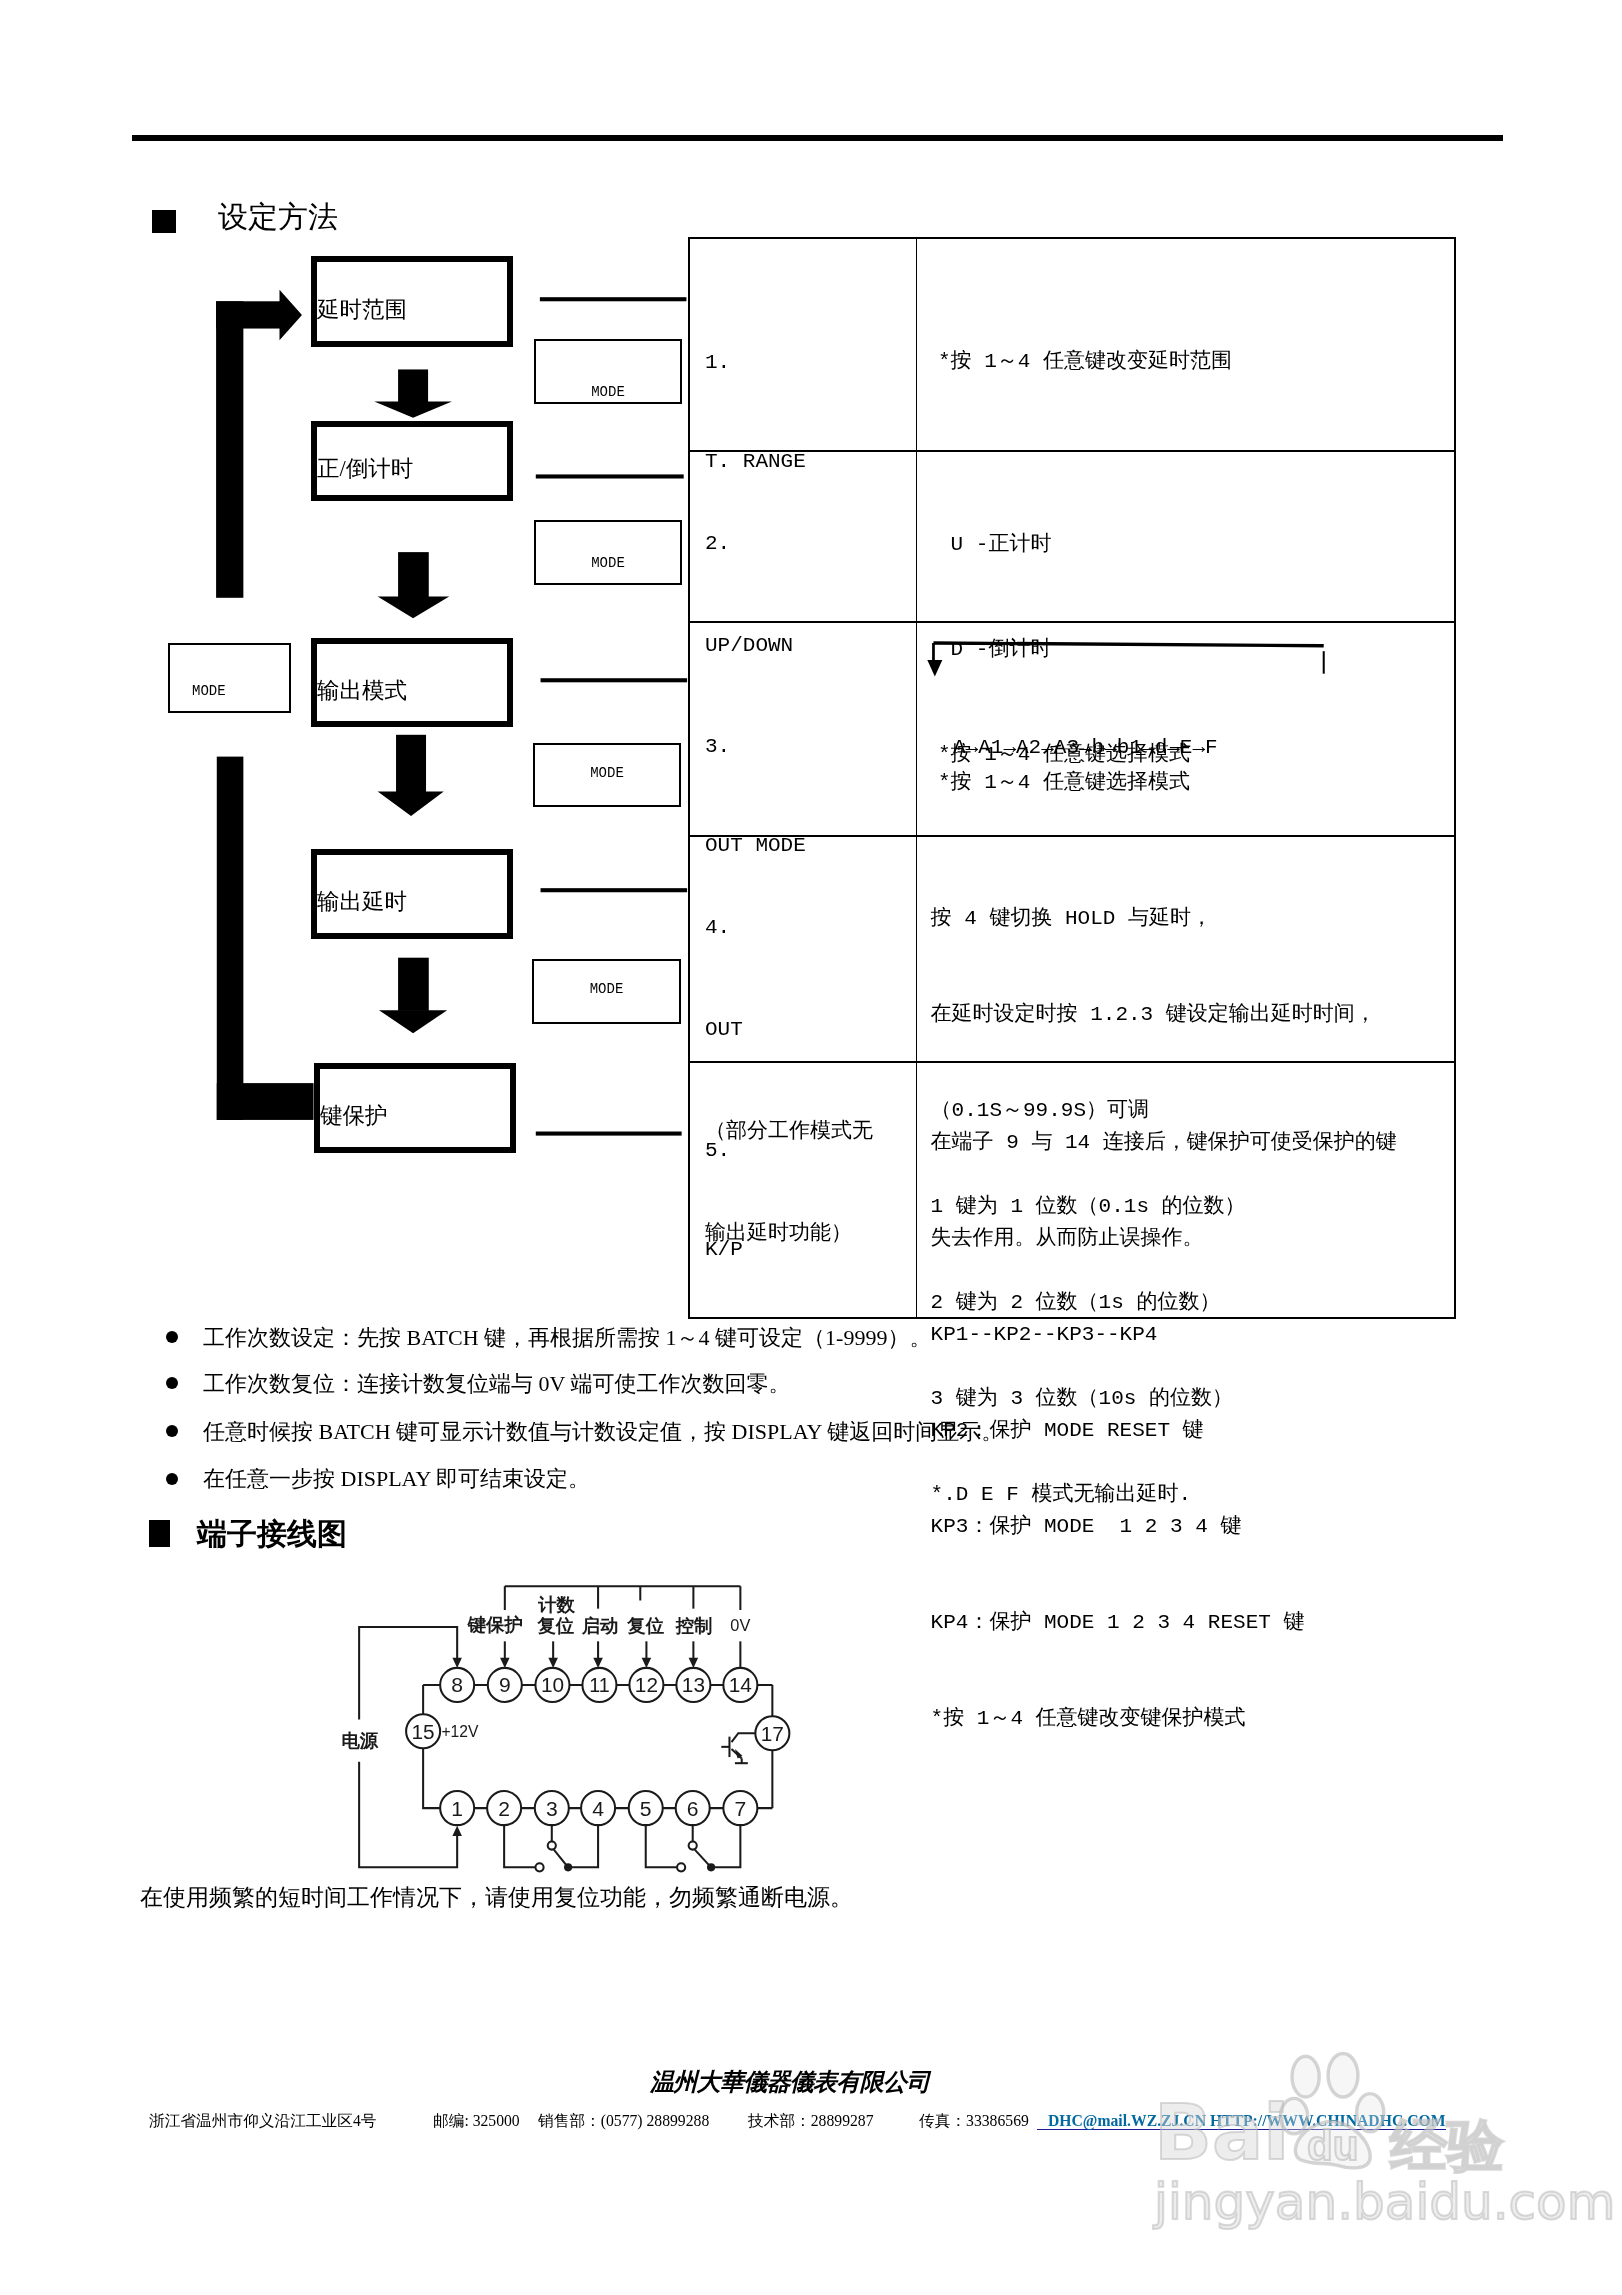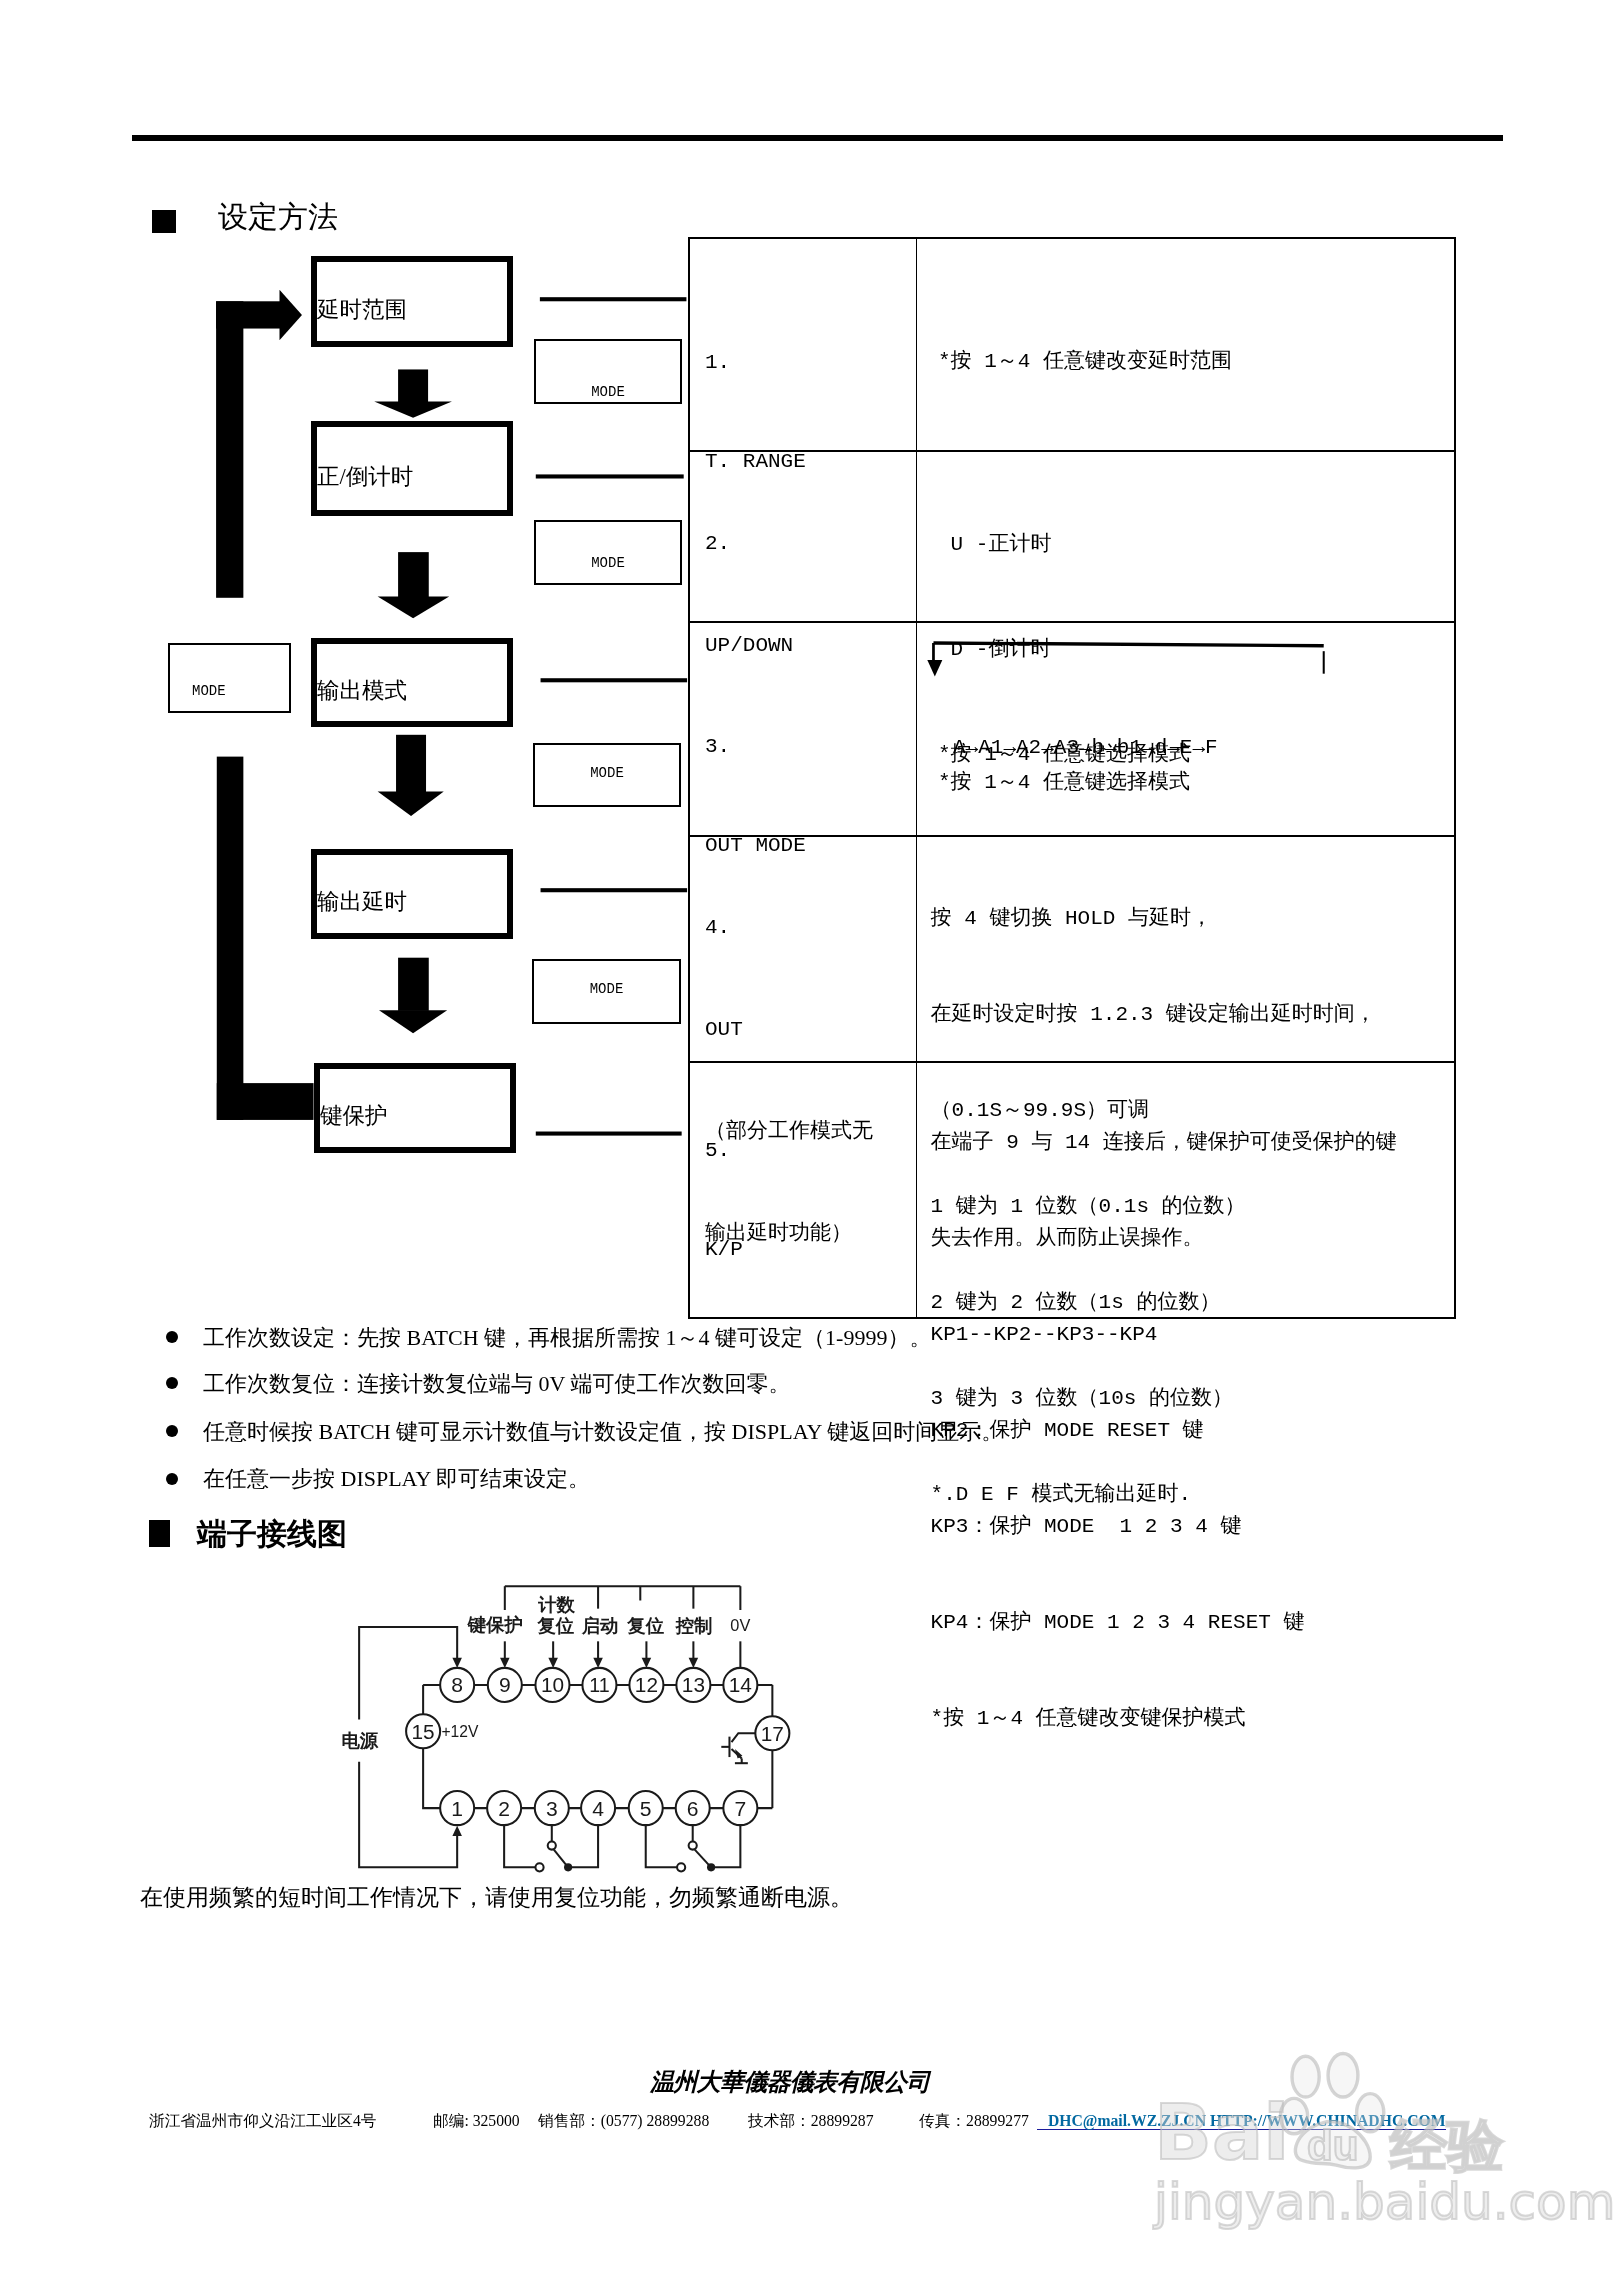--- a/index.html
+++ b/index.html
@@ -68,21 +68,21 @@
   <rect x="792" y="436" width="215" height="6" fill="#000"></rect>
   <rect x="786" y="696" width="217" height="6" fill="#000"></rect>
   <rect x="793" y="995" width="215" height="6" fill="#000"></rect>
   <rect x="793" y="1303" width="215" height="6" fill="#000"></rect>
   <rect x="786" y="1660" width="214" height="6" fill="#000"></rect>
 </svg>
 
 <div class="step serif" style="left:311px;top:256px;width:202px;height:91px">
   <span>延时范围</span>
 </div>
-<div class="step serif" style="left:311px;top:421px;width:202px;height:95px">
+<div class="step serif" style="left:311px;top:421px;width:202px;height:80px">
   <span>正/倒计时</span>
 </div>
 <div class="step serif" style="left:311px;top:638px;width:202px;height:89px">
   <span>输出模式</span>
 </div>
 <div class="step serif" style="left:311px;top:849px;width:202px;height:90px">
   <span>输出延时</span>
 </div>
 <div class="step serif" style="left:314px;top:1063px;width:202px;height:90px">
   <span>键保护</span>
@@ -330,21 +330,21 @@
   </g>
 </svg>
 
 <div class="caption sans" style="left:140px;top:1885px">在使用频繁的短时间工作情况下，请使用复位功能，勿频繁通断电源。</div>
 
 <div class="company serif" style="left:650px;top:2069px">温州大華儀器儀表有限公司</div>
 <div class="footer-line serif" style="left:149px;top:2112px">浙江省温州市仰义沿江工业区4号</div>
 <div class="footer-line serif" style="left:433px;top:2112px">邮编: 325000</div>
 <div class="footer-line serif" style="left:538px;top:2112px">销售部：(0577) 28899288</div>
 <div class="footer-line serif" style="left:748px;top:2112px">技术部：28899287</div>
-<div class="footer-line serif" style="left:919px;top:2112px">传真：28899277</div>
+<div class="footer-line serif" style="left:919px;top:2112px">传真：33386569</div>
 <div class="footer-line serif" style="left:1037px;top:2112px">
   <span class="link">DHC@mail.WZ.ZJ.CN HTTP://WWW.CHINADHC.COM</span>
 </div>
 
 <div class="wm" style="left:1154px;top:2092px;font-size:76px;line-height:82px">Bai</div>
 <svg class="abs" style="left:1275px;top:2048px" width="119" height="126" viewBox="0 0 175 185">
   <g fill="rgba(230,230,230,0.35)" stroke="rgba(185,185,185,0.6)" stroke-width="5">
     <ellipse cx="45" cy="42" rx="20" ry="30"></ellipse>
     <ellipse cx="100" cy="40" rx="22" ry="32"></ellipse>
     <ellipse cx="28" cy="100" rx="20" ry="26"></ellipse>

